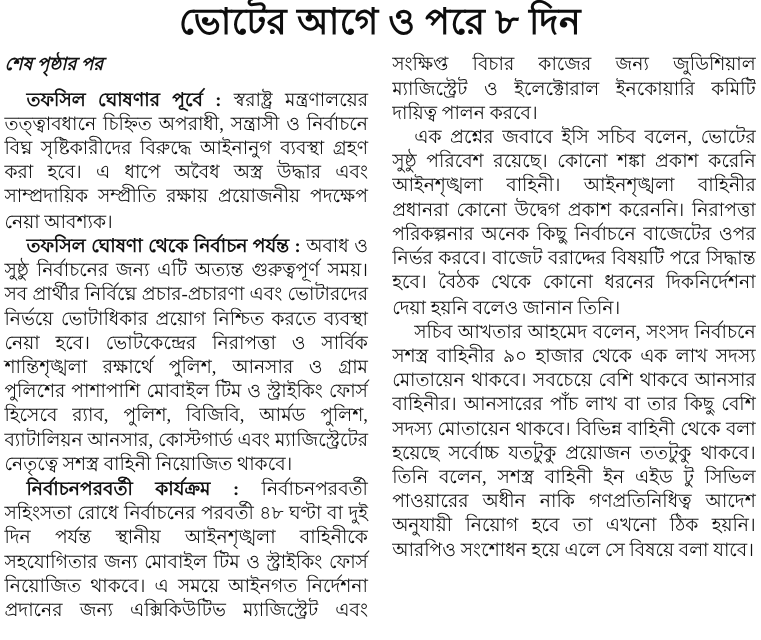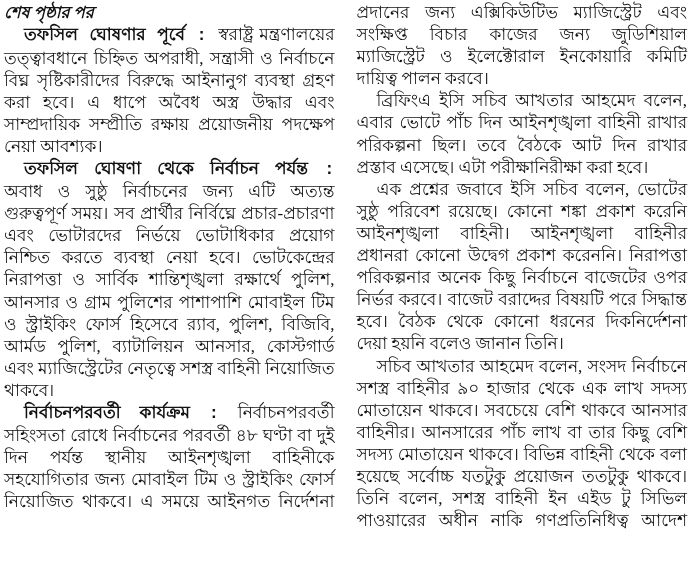--- a/index.html
+++ b/index.html
@@ -33,44 +33,43 @@
     column-gap: 22px;
     column-fill: auto;
     height: 532px;
     font-size: 17px;
     line-height: 1.3;
     text-align: justify;
   }
   .continuation {
     font-weight: 700;
     font-style: italic;
-    margin: 0 0 1px 0;
+    margin: 0 0 11px 0;
     font-size: 16.5px;
   }
   .para {
     margin: 0;
     text-indent: 20px;
   }
   .para.noindent {
     text-indent: 0;
   }
   .lead {
     font-weight: 700;
     font-style: normal;
-    font-family: Liberation Mono, monospace;
   }
 </style>
 </head>
 <body>
 
 <div class="page" style="background: rgb(255, 255, 255); color: rgb(18, 18, 18);">
+  <h1 class="headline">ভোটের আগে ও পরে ৮ দিন</h1>
 
   <div class="columns">
     <p class="continuation">শেষ পৃষ্ঠার পর</p>
 
       <p class="para"><b class="lead">তফসিল ঘোষণার পূর্বে : </b><span>স্বরাষ্ট্র মন্ত্রণালয়ের তত্ত্বাবধানে চিহ্নিত অপরাধী, সন্ত্রাসী ও নির্বাচনে বিঘ্ন সৃষ্টিকারীদের বিরুদ্ধে আইনানুগ ব্যবস্থা গ্রহণ করা হবে। এ ধাপে অবৈধ অস্ত্র উদ্ধার এবং সাম্প্রদায়িক সম্প্রীতি রক্ষায় প্রয়োজনীয় পদক্ষেপ নেয়া আবশ্যক।</span></p>
       <p class="para"><b class="lead">তফসিল ঘোষণা থেকে নির্বাচন পর্যন্ত : </b><span>অবাধ ও সুষ্ঠু নির্বাচনের জন্য এটি অত্যন্ত গুরুত্বপূর্ণ সময়। সব প্রার্থীর নির্বিঘ্নে প্রচার-প্রচারণা এবং ভোটারদের নির্ভয়ে ভোটাধিকার প্রয়োগ নিশ্চিত করতে ব্যবস্থা নেয়া হবে। ভোটকেন্দ্রের নিরাপত্তা ও সার্বিক শান্তিশৃঙ্খলা রক্ষার্থে পুলিশ, আনসার ও গ্রাম পুলিশের পাশাপাশি মোবাইল টিম ও স্ট্রাইকিং ফোর্স হিসেবে র‍্যাব, পুলিশ, বিজিবি, আর্মড পুলিশ, ব্যাটালিয়ন আনসার, কোস্টগার্ড এবং ম্যাজিস্ট্রেটের নেতৃত্বে সশস্ত্র বাহিনী নিয়োজিত থাকবে।</span></p>
       <p class="para"><b class="lead">নির্বাচনপরবর্তী কার্যক্রম : </b><span>নির্বাচনপরবর্তী সহিংসতা রোধে নির্বাচনের পরবর্তী ৪৮ ঘণ্টা বা দুই দিন পর্যন্ত স্থানীয় আইনশৃঙ্খলা বাহিনীকে সহযোগিতার জন্য মোবাইল টিম ও স্ট্রাইকিং ফোর্স নিয়োজিত থাকবে। এ সময়ে আইনগত নির্দেশনা প্রদানের জন্য এক্সিকিউটিভ ম্যাজিস্ট্রেট এবং সংক্ষিপ্ত বিচার কাজের জন্য জুডিশিয়াল ম্যাজিস্ট্রেট ও ইলেক্টোরাল ইনকোয়ারি কমিটি দায়িত্ব পালন করবে।</span></p>
-      <p class="para"><span>ব্রিফিংএ ইসি সচিব আখতার আহমেদ বলেন, এবার ভোটে পাঁচ দিন আইনশৃঙ্খলা বাহিনী রাখার পরিকল্পনা ছিল। তবে বৈঠকে আট দিন রাখার প্রস্তাব এসেছে। এটা পরীক্ষানিরীক্ষা করা হবে।</span></p>
       <p class="para"><span>এক প্রশ্নের জবাবে ইসি সচিব বলেন, ভোটের সুষ্ঠু পরিবেশ রয়েছে। কোনো শঙ্কা প্রকাশ করেনি আইনশৃঙ্খলা বাহিনী। আইনশৃঙ্খলা বাহিনীর প্রধানরা কোনো উদ্বেগ প্রকাশ করেননি। নিরাপত্তা পরিকল্পনার অনেক কিছু নির্বাচনে বাজেটের ওপর নির্ভর করবে। বাজেট বরাদ্দের বিষয়টি পরে সিদ্ধান্ত হবে। বৈঠক থেকে কোনো ধরনের দিকনির্দেশনা দেয়া হয়নি বলেও জানান তিনি।</span></p>
       <p class="para"><span>সচিব আখতার আহমেদ বলেন, সংসদ নির্বাচনে সশস্ত্র বাহিনীর ৯০ হাজার থেকে এক লাখ সদস্য মোতায়েন থাকবে। সবচেয়ে বেশি থাকবে আনসার বাহিনীর। আনসারের পাঁচ লাখ বা তার কিছু বেশি সদস্য মোতায়েন থাকবে। বিভিন্ন বাহিনী থেকে বলা হয়েছে সর্বোচ্চ যতটুকু প্রয়োজন ততটুকু থাকবে। তিনি বলেন, সশস্ত্র বাহিনী ইন এইড টু সিভিল পাওয়ারের অধীন নাকি গণপ্রতিনিধিত্ব আদেশ অনুযায়ী নিয়োগ হবে তা এখনো ঠিক হয়নি। আরপিও সংশোধন হয়ে এলে সে বিষয়ে বলা যাবে।</span></p>
     </div>
 </div>
 
 </body></html>

